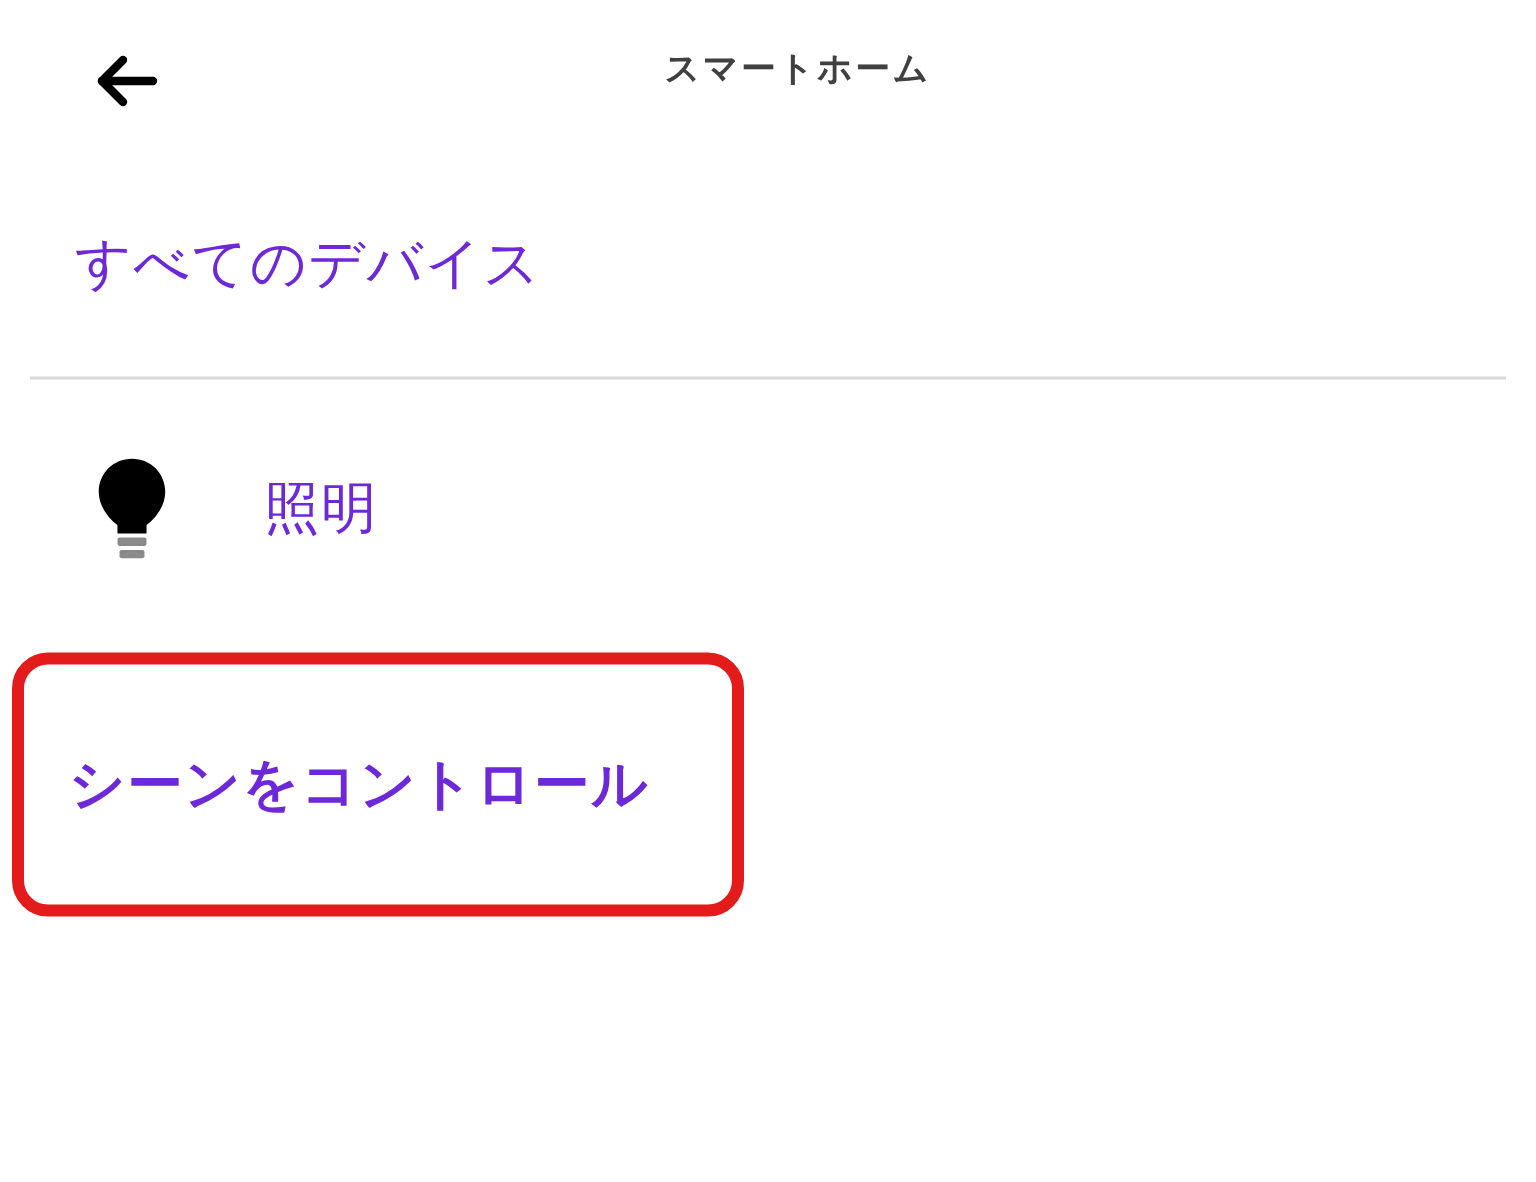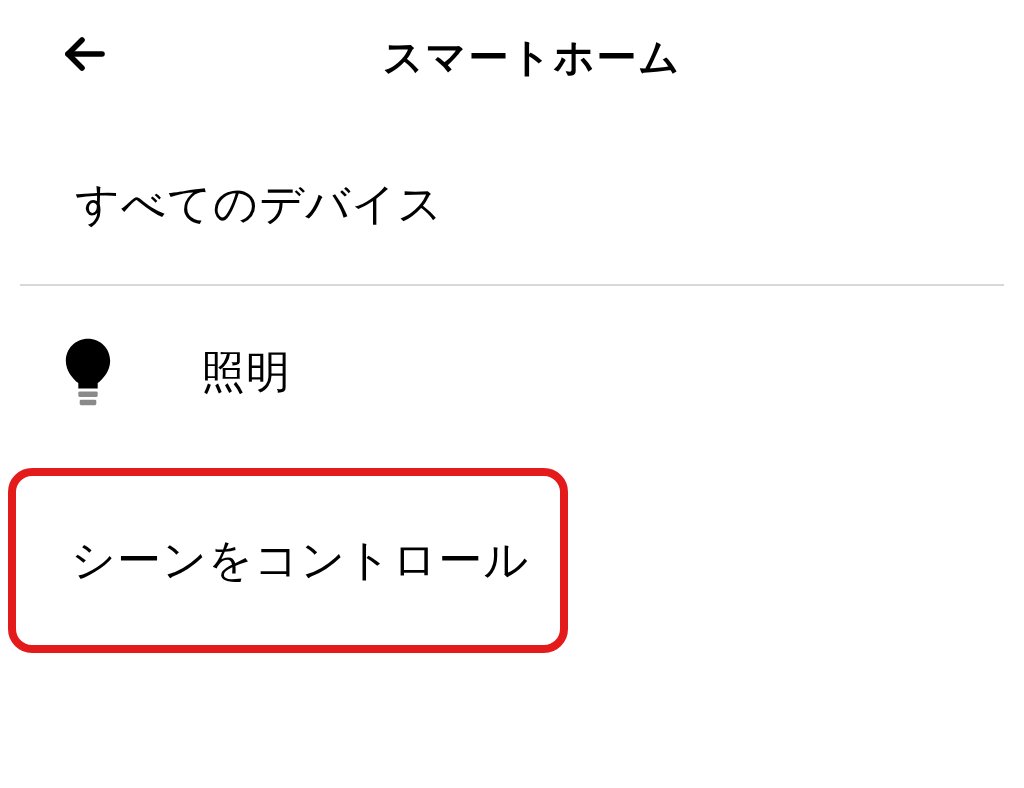--- a/index.html
+++ b/index.html
@@ -29,55 +29,55 @@
       align-items: center;
       justify-content: center;
     }
     .back-arrow svg {
       width: 48px;
       height: 48px;
     }
     .header-title {
       flex: 1;
       text-align: center;
-      font-size: 40px;
+      font-size: 23px;
       font-weight: 700;
-      color: #000000;
+      color: #404040;
       letter-spacing: 2px;
     }
     .list {
       padding: 0 20px;
     }
     .list-item {
       padding: 50px 30px;
       border-bottom: 2px solid #d8d8d8;
       display: flex;
       align-items: center;
       cursor: pointer;
     }
     .list-item:last-child {
       border-bottom: none;
     }
     .item-text {
-      font-size: 44px;
-      color: #000000;
+      font-size: 37px;
+      color: #6d28d9;
       letter-spacing: 1px;
-      margin-left: 25px;
     }
     .item-icon {
       margin-right: 60px;
       display: flex;
       align-items: center;
       justify-content: center;
     }
     .highlight-box {
       border: 8px solid #e31b1b;
       border-radius: 24px;
       margin: 10px 8px 0 8px;
-      width: 560px;
+      width: 488px;
+      font-weight: bold;
     }
     .highlight-box .list-item {
       border-bottom: none;
       padding: 55px 30px;
     }
     .second-row {
       padding-left: 40px;
       font-family: Liberation Serif, serif;
     }
   </style>

